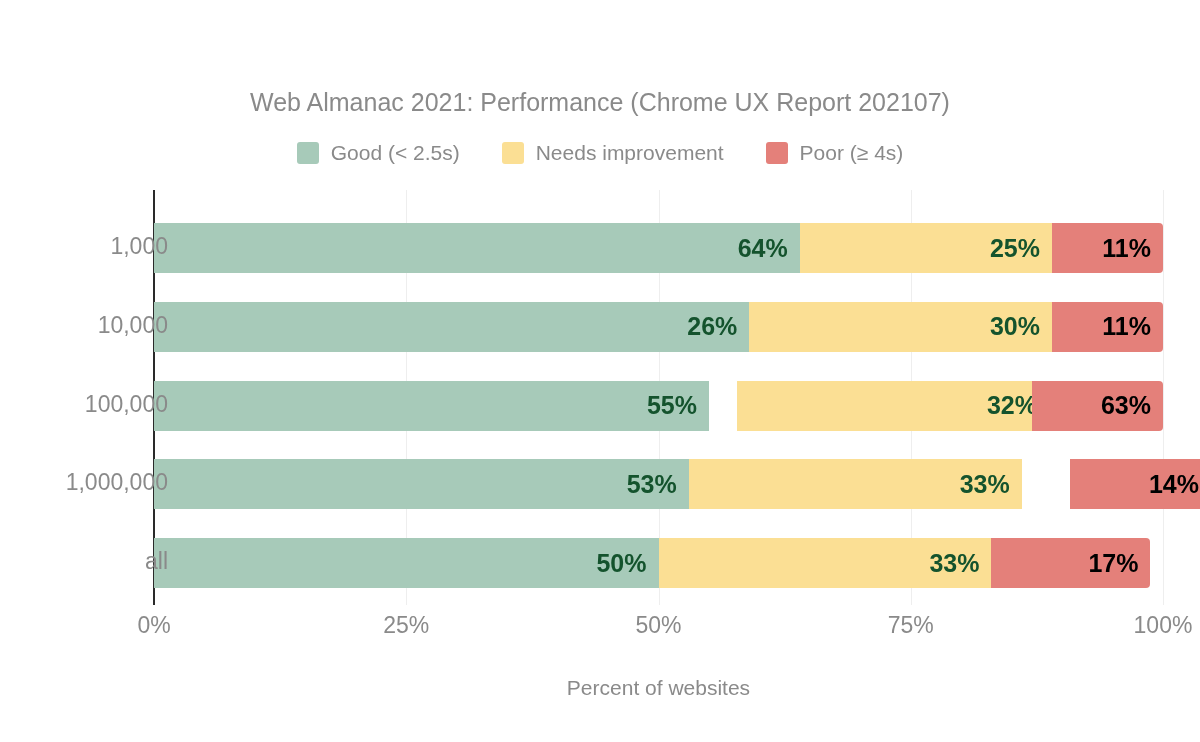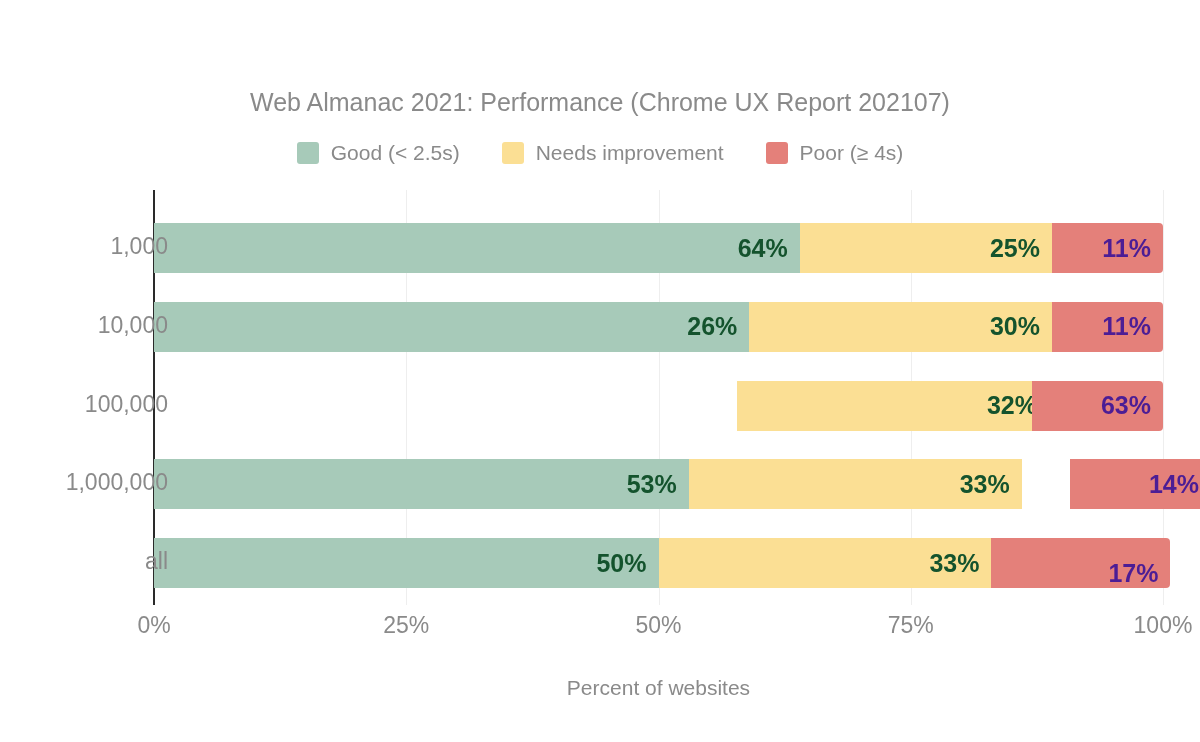--- a/index.html
+++ b/index.html
@@ -124,21 +124,21 @@
   .seg:last-child {
     border-top-right-radius: 4px;
     border-bottom-right-radius: 4px;
   }
   .seg-label {
     font-size: 25px;
     font-weight: bold;
     white-space: nowrap;
   }
   .label-dark { color: #14532d; }
-  .label-light { color: #4c1d95; }
+  .label-light { color: #000000; }
 
   
   .ytick {
     position: absolute;
     right: 1032px;       
     width: 300px;
     text-align: right;
     font-size: 23px;
     color: #8a8a8a;
     white-space: nowrap;
@@ -212,20 +212,23 @@
             <span class="seg-label label-dark">26%</span>
           </div>
           <div class="seg" style="left: 595.31px; width: 302.7px; background: rgb(251, 223, 148);">
             <span class="seg-label label-dark">30%</span>
           </div>
           <div class="seg" style="left: 898.01px; width: 110.99px; background: rgb(228, 128, 122);">
             <span class="seg-label label-light">11%</span>
           </div>
         </div>
         <div class="bar-row" style="top: 190.6px;">
+          <div class="seg" style="left: 0px; width: 554.95px; background: rgb(167, 202, 185);">
+            <span class="seg-label label-dark">55%</span>
+          </div>
           <div class="seg" style="left: 583px; width: 312px; background: rgb(251, 223, 148);">
             <span class="seg-label label-dark">32%</span>
           </div>
           <div class="seg" style="left: 877.83px; width: 131.17px; background: rgb(228, 128, 122);">
             <span class="seg-label label-light">63%</span>
           </div>
         </div>
         <div class="bar-row" style="top: 269.4px;">
           <div class="seg" style="left: 0px; width: 534.77px; background: rgb(167, 202, 185);">
             <span class="seg-label label-dark">53%</span>
@@ -237,21 +240,21 @@
             <span class="seg-label label-light">14%</span>
           </div>
         </div>
         <div class="bar-row" style="top: 348.2px;">
           <div class="seg" style="left: 0px; width: 504.5px; background: rgb(167, 202, 185);">
             <span class="seg-label label-dark">50%</span>
           </div>
           <div class="seg" style="left: 504.5px; width: 332.97px; background: rgb(251, 223, 148);">
             <span class="seg-label label-dark">33%</span>
           </div>
-          <div class="seg" style="left: 837.47px; width: 179px; background: rgb(228, 128, 122); align-items: flex-end;">
+          <div class="seg" style="left: 837.47px; width: 159px; background: rgb(228, 128, 122);">
             <span class="seg-label label-light">17%</span>
           </div>
         </div>
       </div>
   </div>
 
   <div id="yticks">
       <div class="ytick" style="top: 233px;">1,000</div>
       <div class="ytick" style="top: 311.8px;">10,000</div>
       <div class="ytick" style="top: 390.6px;">100,000</div>

